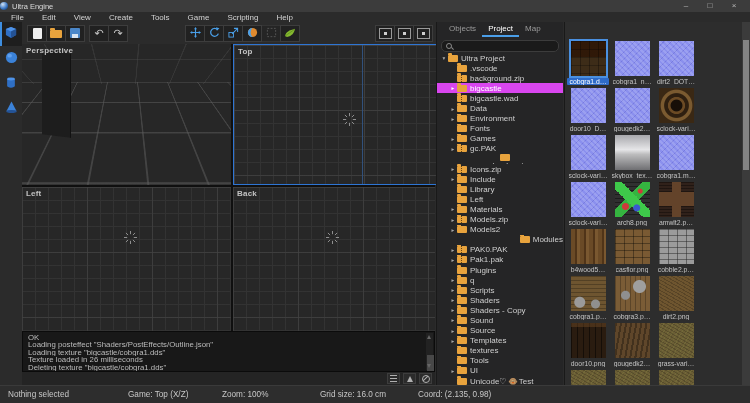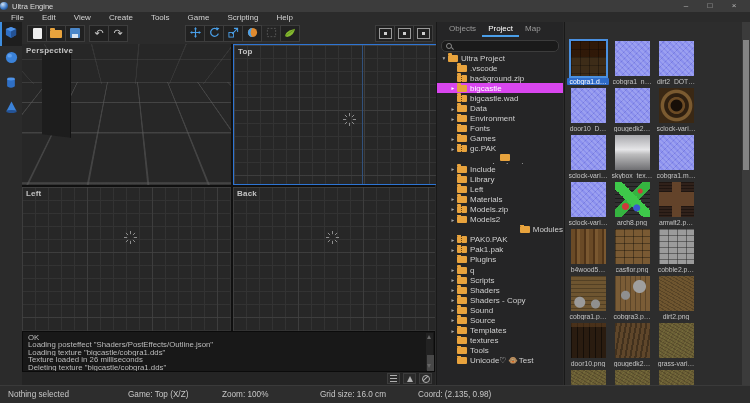--- a/index.html
+++ b/index.html
@@ -410,20 +410,25 @@
           <span class="folder zip" data-name="zip-folder-icon"></span>
           <span class="tlabel" data-name="tree-item-label">gc.PAK</span>
         </div>
         <div class="trow" data-name="tree-item" style="padding-left: 12px; flex-direction: column;">
           <span class="arrow" data-name="no-arrow"></span>
           <span class="folder" data-name="folder-icon"></span>
           <span class="tlabel" data-name="tree-item-label">ghoul_out</span>
         </div>
         <div class="trow" data-name="tree-item" style="padding-left: 12px;">
           <span class="arrow" data-name="chevron-right-icon">▸</span>
+          <span class="folder zip" data-name="zip-folder-icon"></span>
+          <span class="tlabel" data-name="tree-item-label">Icons.zip</span>
+        </div>
+        <div class="trow" data-name="tree-item" style="padding-left: 12px;">
+          <span class="arrow" data-name="chevron-right-icon">▸</span>
           <span class="folder" data-name="folder-icon"></span>
           <span class="tlabel" data-name="tree-item-label">Include</span>
         </div>
         <div class="trow" data-name="tree-item" style="padding-left: 12px;">
           <span class="arrow" data-name="no-arrow"></span>
           <span class="folder" data-name="folder-icon"></span>
           <span class="tlabel" data-name="tree-item-label">Library</span>
         </div>
         <div class="trow" data-name="tree-item" style="padding-left: 12px;">
           <span class="arrow" data-name="no-arrow"></span>
@@ -502,20 +507,25 @@
         </div>
         <div class="trow" data-name="tree-item" style="padding-left: 12px;">
           <span class="arrow" data-name="no-arrow"></span>
           <span class="folder" data-name="folder-icon"></span>
           <span class="tlabel" data-name="tree-item-label">textures</span>
         </div>
         <div class="trow" data-name="tree-item" style="padding-left: 12px;">
           <span class="arrow" data-name="no-arrow"></span>
           <span class="folder" data-name="folder-icon"></span>
           <span class="tlabel" data-name="tree-item-label">Tools</span>
+        </div>
+        <div class="trow" data-name="tree-item" style="padding-left: 12px;">
+          <span class="arrow" data-name="chevron-right-icon">▸</span>
+          <span class="folder" data-name="folder-icon"></span>
+          <span class="tlabel" data-name="tree-item-label">UI</span>
         </div>
         <div class="trow" data-name="tree-item" style="padding-left: 12px;">
           <span class="arrow" data-name="no-arrow"></span>
           <span class="folder" data-name="folder-icon"></span>
           <span class="tlabel" data-name="tree-item-label">Unicode♡ 🐵Test</span>
         </div>
       </div>
   </div>
 
   <div class="texpanel" data-name="texture-browser">

